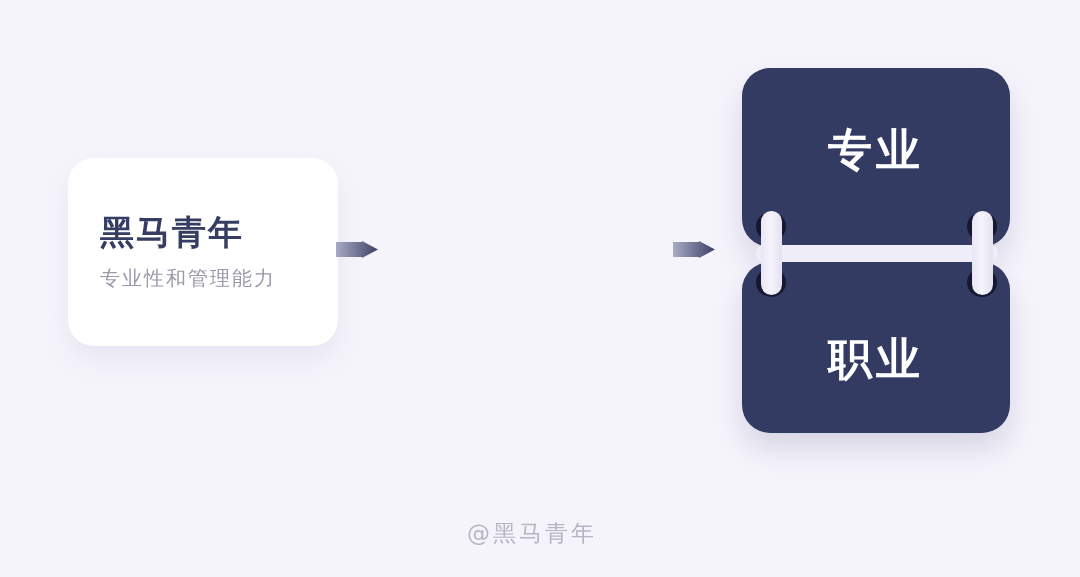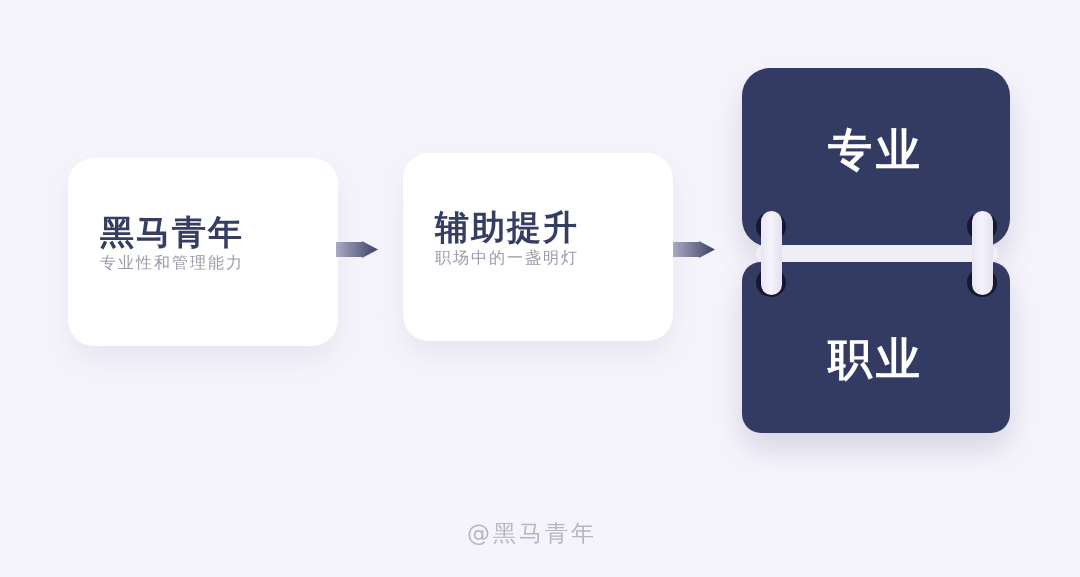--- a/index.html
+++ b/index.html
@@ -32,21 +32,22 @@
   .white-card.c1{left:68px;top:158px;}
   .white-card.c2{left:403px;top:153px;}
   .card-title{
     font-size:34px;
     font-weight:bold;
     color:var(--title);
     letter-spacing:2px;
     line-height:1.2;
   }
   .card-subtitle{
-    font-size:16px;
+    margin-top:12px;
+    font-size:20px;
     color:var(--subtitle);
     letter-spacing:2px;
   }
   
   .arrow{
     position:absolute;
     width:42px;height:17px;
     top:241px;
     background:linear-gradient(to right,var(--arrowLight),var(--arrowDark));
     clip-path:polygon(0 6%,62% 6%,62% 0,100% 50%,62% 100%,62% 94%,0 94%);
@@ -58,21 +59,21 @@
     position:absolute;
     left:742px;width:268px;
     background:var(--navy);
     border-radius:28px;
     box-shadow:0 16px 30px rgba(70,74,120,0.18);
     display:flex;flex-direction:column;
     align-items:center;justify-content:center;
     z-index:1;
   }
   .dark-card.top{top:68px;height:179px;padding-bottom:14px;}
-  .dark-card.bottom{top:262px;height:171px;padding-top:24px;border-radius:19px;}
+  .dark-card.bottom{top:262px;height:171px;padding-top:24px;}
   .dark-line{
     color:#FFFFFF;
     font-size:44px;
     font-weight:bold;
     letter-spacing:4px;
     line-height:1.28;
     text-align:right;
   }
   
   .ring-hole{
@@ -119,24 +120,20 @@
 
 <div class="stage">
 
   <div class="white-card c1">
     <div class="card-title">黑马青年</div>
     <div class="card-subtitle">专业性和管理能力</div>
   </div>
 
   <div class="arrow a1"></div>
 
-  <div class="white-card c2">
-    <div class="card-title">辅助提升</div>
-    <div class="card-subtitle">职场中的一盏明灯</div>
-  </div>
 
   <div class="arrow a2"></div>
 
   <div class="dark-card top">
     <div class="dark-line">专业</div>
   </div>
 
   <div class="dark-card bottom">
     <div class="dark-line">职业</div>
   </div>

